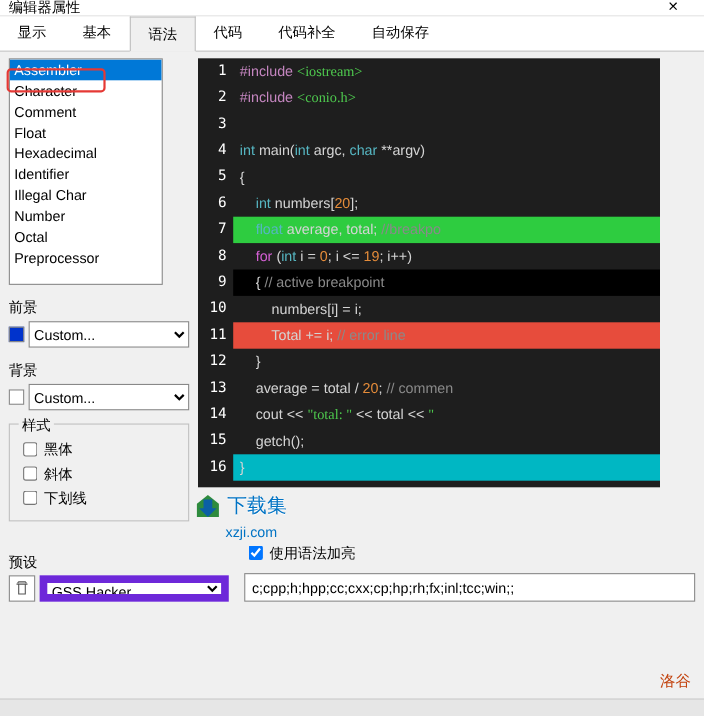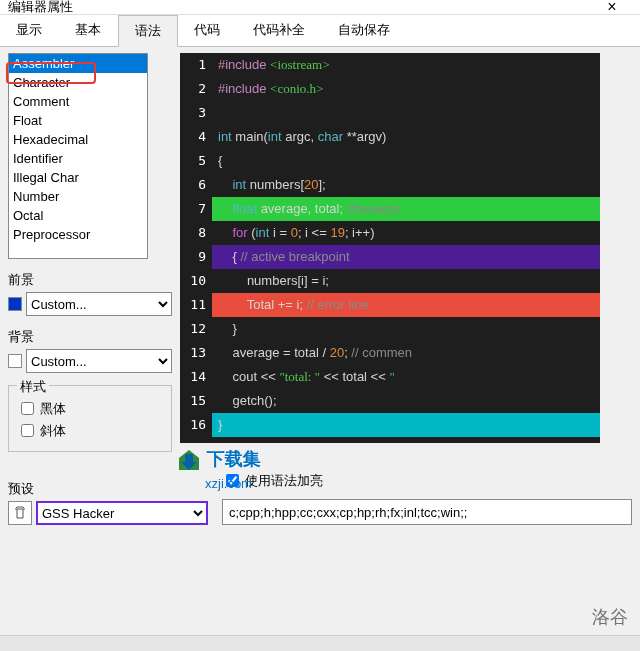--- a/index.html
+++ b/index.html
@@ -31,34 +31,34 @@
 .code-text { flex: 1; font-family: Consolas, monospace; padding-left: 6px; }
 .c-include { color: #c586c0; }
 .c-green { color: #4ec94e; font-family: Liberation Serif, serif; }
 .c-cyan { color: #56b6c2; }
 .c-orange { color: #e58c3a; }
 .c-white { color: #d4d4d4; }
 .c-key { color: #d35fd3; }
 .c-comment { color: #8a8a8a; }
 .bg-green { background: #2ecc40; }
 .bg-red { background: #e74c3c; }
-.bg-teal { background: #4c1d95; }
+.bg-teal { background: #000000; }
 .bg-cyanline { background: #00b7c3; }
 .bottom { padding: 8px 8px 0 8px; }
 .bottom-row { display: flex; align-items: flex-end; gap: 14px; }
 .preset-col { width: 200px; }
 .preset-combo { display: flex; margin-top: 3px; }
 .preset-combo .iconbtn { width: 24px; height: 24px; border: 1px solid #888; background: #fff; display: flex; align-items: center; justify-content: center; margin-right: 4px; }
-.preset-combo select { flex: 1; height: 24px; border: 2px solid #6d28d9; background: #fff; }
+.preset-combo select { flex: 1; height: 24px; border: 7px solid #6d28d9; background: #fff; }
 .ext-col { flex: 1; }
 .ext-col input[type="text"] { width: 100%; height: 26px; border: 1px solid #888; padding: 0 6px; margin-top: 6px; }
 .wm1 { position: absolute; left: 175px; top: 447px; pointer-events: none; }
-.wm-text { color: #0073c4; font-size: 18px; font-weight: bold; text-shadow: 0 1px 0 #fff; }
+.wm-text { color: #0073c4; font-size: 18px; font-weight: normal; text-shadow: 0 1px 0 #fff; }
 .wm-sub { color: #0073c4; font-size: 13px; }
-.wm2 { position: absolute; right: 12px; bottom: 22px; color: #737373; font-size: 18px; pointer-events: none; }
+.wm2 { position: absolute; right: 12px; bottom: 22px; color: #c2410c; font-size: 14px; pointer-events: none; }
 .bottom-bar { position: absolute; bottom: 0; left: 0; right: 0; height: 16px; background: #e6e6e6; border-top: 1px solid #ccc; }
 </style>
 </head>
 <body>
 
 <div class="titlebar">
   <span class="title">编辑器属性</span>
   <span class="close">×</span>
 </div>
 
@@ -101,20 +101,24 @@
 
     <div class="fieldset">
       <div class="legend">样式</div>
       <label class="chk">
           <input type="checkbox" style="">
           <span>黑体</span>
         </label>
       <label class="chk">
           <input type="checkbox" style="">
           <span>斜体</span>
+        </label>
+      <label class="chk">
+          <input type="checkbox" style="">
+          <span>下划线</span>
         </label>
     </div>
   </div>
 
   <div class="right">
     <div class="code" id="code-preview">
         <div class="code-line"><div class="gutter">1</div><div class="code-text"><span class="c-include">#include</span><span class="c-white"> </span><span class="c-green">&lt;iostream&gt;</span></div></div>
         <div class="code-line"><div class="gutter">2</div><div class="code-text"><span class="c-include">#include</span><span class="c-white"> </span><span class="c-green">&lt;conio.h&gt;</span></div></div>
         <div class="code-line"><div class="gutter">3</div><div class="code-text"></div></div>
         <div class="code-line"><div class="gutter">4</div><div class="code-text"><span class="c-cyan">int </span><span class="c-white">main(</span><span class="c-cyan">int </span><span class="c-white">argc, </span><span class="c-cyan">char </span><span class="c-white">**argv)</span></div></div>

